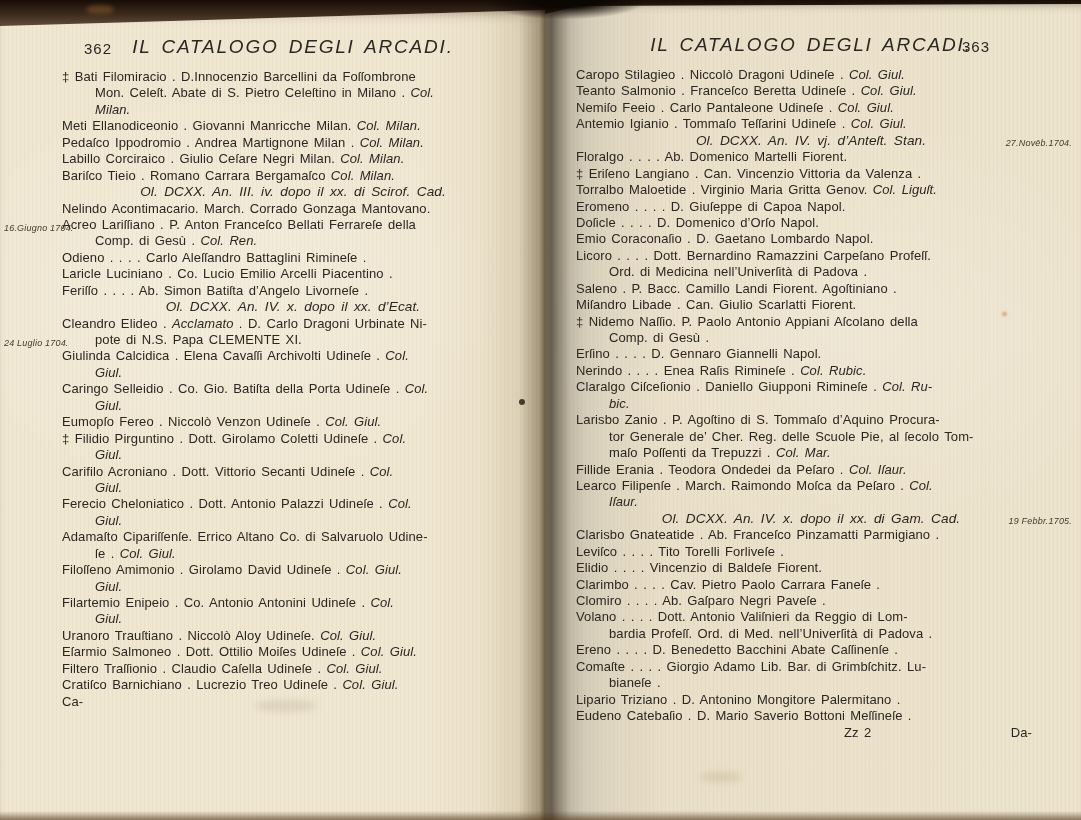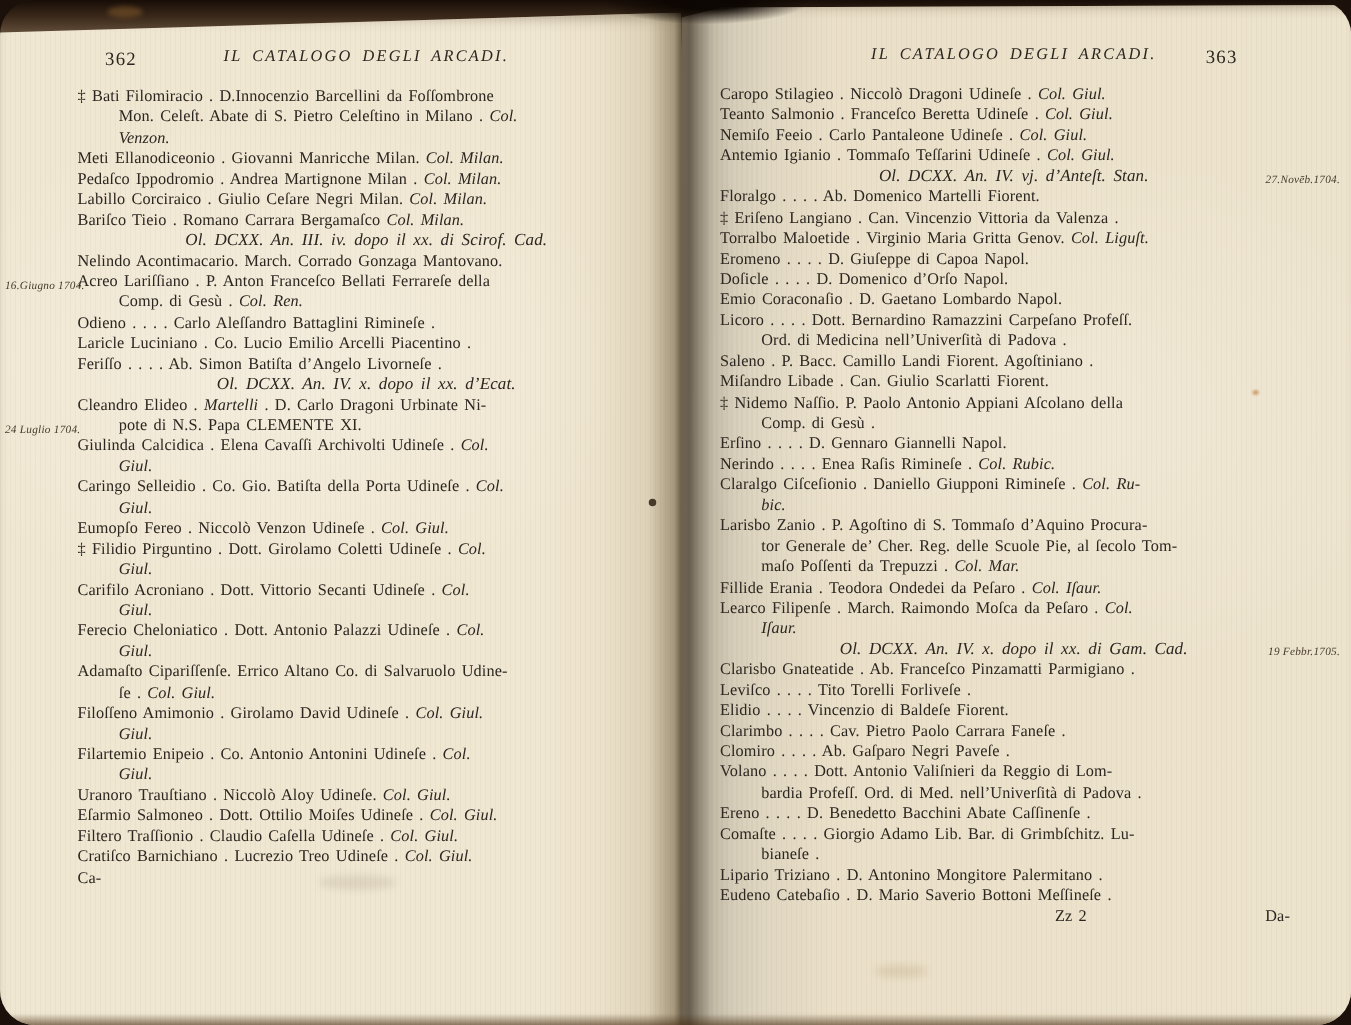--- a/index.html
+++ b/index.html
@@ -1,19 +1,19 @@
 <!DOCTYPE html>
 <html><head>
 <meta charset="utf-8">
 <style>
   html,body{margin:0;padding:0;background:#1b110a;}
   .photo{
     position:relative;width:1081px;height:820px;overflow:hidden;
     background:linear-gradient(180deg,#170d07 0,#3c2a1b 14px,#6b5742 30px,#937f63 42px,#a08a68 60px,#8d7a5e 100%);
-    font-family:Liberation Serif, serif;color:#2c2620;border-radius:28px;
+    font-family:Liberation Sans, sans-serif;color:#2c2620;
     -webkit-font-smoothing:antialiased;
   }
   .photo::after{content:'';position:absolute;left:0;bottom:0;width:100%;height:9px;
     background:linear-gradient(0deg,rgba(70,45,20,.5),rgba(70,45,20,0));pointer-events:none;}
   .page{position:absolute;}
   .page-left{left:0;top:10px;width:545px;height:810px;
     background:
       radial-gradient(ellipse 420px 300px at 40% 35%, rgba(255,255,255,.25), rgba(255,255,255,0) 70%),
       repeating-linear-gradient(90deg, rgba(135,110,75,.055) 0 1px, rgba(0,0,0,0) 1px 4px),
       linear-gradient(90deg,#f0e7d2 0 78%,#ece2cb 88%,#ddd2b8 95%,#b7ab90 99%,#8f846b 100%);
@@ -29,21 +29,21 @@
     box-shadow:inset 0 8px 10px -8px rgba(60,40,20,.45), inset 0 -8px 10px -8px rgba(90,65,35,.4);
   }
   .gutter{position:absolute;left:520px;top:0;width:66px;height:820px;pointer-events:none;
     background:linear-gradient(90deg, rgba(50,35,18,0) 0, rgba(80,60,35,.18) 30%, rgba(35,24,12,.5) 48%, rgba(55,45,30,.35) 58%, rgba(110,100,80,.12) 75%, rgba(0,0,0,0) 100%);}
   .top-blob{position:absolute;left:455px;top:0;width:220px;height:30px;pointer-events:none;
     background:radial-gradient(ellipse 110px 26px at 50% 0, rgba(12,6,2,.95) 30%, rgba(12,6,2,0) 75%);}
   .textblock{position:absolute;}
   .tb-left{left:62px;top:26px;width:462px;}
   .tb-right{left:31px;top:30px;width:470px;}
   .page-head{position:relative;height:30px;margin-bottom:3px;text-align:center;}
-  .running-title{font-style:italic;font-size:13px;letter-spacing:1.8px;word-spacing:3px;}
+  .running-title{font-style:italic;font-size:19px;letter-spacing:1.8px;word-spacing:3px;}
   .page-num{position:absolute;top:4px;font-size:15px;letter-spacing:1px;}
   .pn-left{left:22px;}
   .pn-right{right:56px;}
   .line{position:relative;height:16.45px;line-height:16.4px;font-size:13px;white-space:nowrap;
     letter-spacing:.1px;word-spacing:1.6px;}
   .cont{padding-left:33px;}
   .heading{text-align:center;font-style:italic;font-size:13.6px;word-spacing:2.5px;}
   .it{font-style:italic;}
   .mnote{position:absolute;top:2px;font-style:italic;font-size:9px;letter-spacing:.2px;word-spacing:0;
     color:#45392a;white-space:nowrap;}
@@ -66,34 +66,34 @@
 
   <div class="page page-left">
     <div class="textblock tb-left">
       <div class="page-head">
         <span class="page-num pn-left">362</span>
         <span class="running-title">IL CATALOGO DEGLI ARCADI.</span>
       </div>
       <div id="left-lines">
           <div class="line entry"><span>‡ Bati Filomiracio . D.Innocenzio Barcellini da Foſſombrone</span></div>
           <div class="line cont"><span>Mon. Celeſt. Abate di S. Pietro Celeſtino in Milano . </span><span class="it">Col.</span></div>
-          <div class="line cont"><span class="it">Venzon.</span></div>
+          <div class="line cont"><span class="it">Milan.</span></div>
           <div class="line entry"><span>Meti Ellanodiceonio . Giovanni Manricche Milan. </span><span class="it">Col. Milan.</span></div>
           <div class="line entry"><span>Pedaſco Ippodromio . Andrea Martignone Milan . </span><span class="it">Col. Milan.</span></div>
           <div class="line entry"><span>Labillo Corciraico . Giulio Ceſare Negri Milan. </span><span class="it">Col. Milan.</span></div>
           <div class="line entry"><span>Bariſco Tieio . Romano Carrara Bergamaſco </span><span class="it">Col. Milan.</span></div>
           <div class="line heading"><span class="it">Ol. DCXX. An. III. iv. dopo il xx. di Scirof. Cad.</span><span class="mnote">16.Giugno 1704.</span></div>
           <div class="line entry"><span>Nelindo Acontimacario. March. Corrado Gonzaga Mantovano.</span></div>
           <div class="line entry"><span>Acreo Lariſſiano . P. Anton Franceſco Bellati Ferrareſe della</span></div>
           <div class="line cont"><span>Comp. di Gesù . </span><span class="it">Col. Ren.</span></div>
           <div class="line entry"><span>Odieno . . . . Carlo Aleſſandro Battaglini Rimineſe .</span></div>
           <div class="line entry"><span>Laricle Luciniano . Co. Lucio Emilio Arcelli Piacentino .</span></div>
           <div class="line entry"><span>Feriſſo . . . . Ab. Simon Batiſta d’Angelo Livorneſe .</span></div>
           <div class="line heading"><span class="it">Ol. DCXX. An. IV. x. dopo il xx. d’Ecat.</span><span class="mnote">24 Luglio 1704.</span></div>
-          <div class="line entry"><span>Cleandro Elideo . </span><span class="it">Martelli</span><span> . D. Carlo Dragoni Urbinate Ni-</span></div>
+          <div class="line entry"><span>Cleandro Elideo . </span><span class="it">Acclamato</span><span> . D. Carlo Dragoni Urbinate Ni-</span></div>
           <div class="line cont"><span>pote di N.S. Papa CLEMENTE XI.</span></div>
           <div class="line entry"><span>Giulinda Calcidica . Elena Cavaſſi Archivolti Udineſe . </span><span class="it">Col.</span></div>
           <div class="line cont"><span class="it">Giul.</span></div>
           <div class="line entry"><span>Caringo Selleidio . Co. Gio. Batiſta della Porta Udineſe . </span><span class="it">Col.</span></div>
           <div class="line cont"><span class="it">Giul.</span></div>
           <div class="line entry"><span>Eumopſo Fereo . Niccolò Venzon Udineſe . </span><span class="it">Col. Giul.</span></div>
           <div class="line entry"><span>‡ Filidio Pirguntino . Dott. Girolamo Coletti Udineſe . </span><span class="it">Col.</span></div>
           <div class="line cont"><span class="it">Giul.</span></div>
           <div class="line entry"><span>Carifilo Acroniano . Dott. Vittorio Secanti Udineſe . </span><span class="it">Col.</span></div>
           <div class="line cont"><span class="it">Giul.</span></div>

